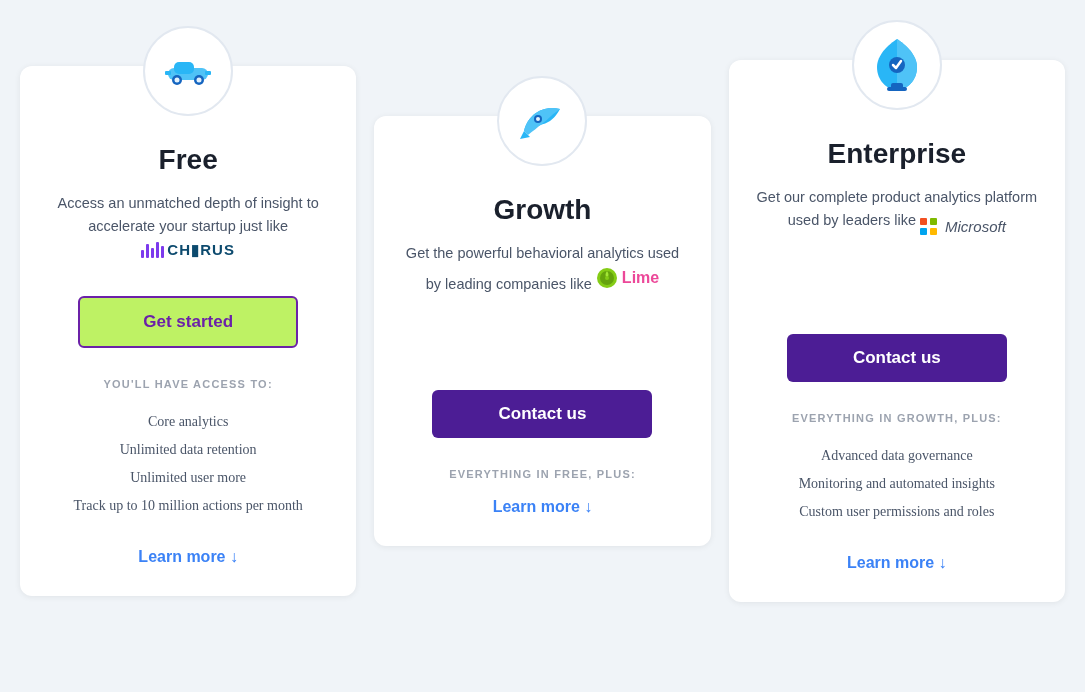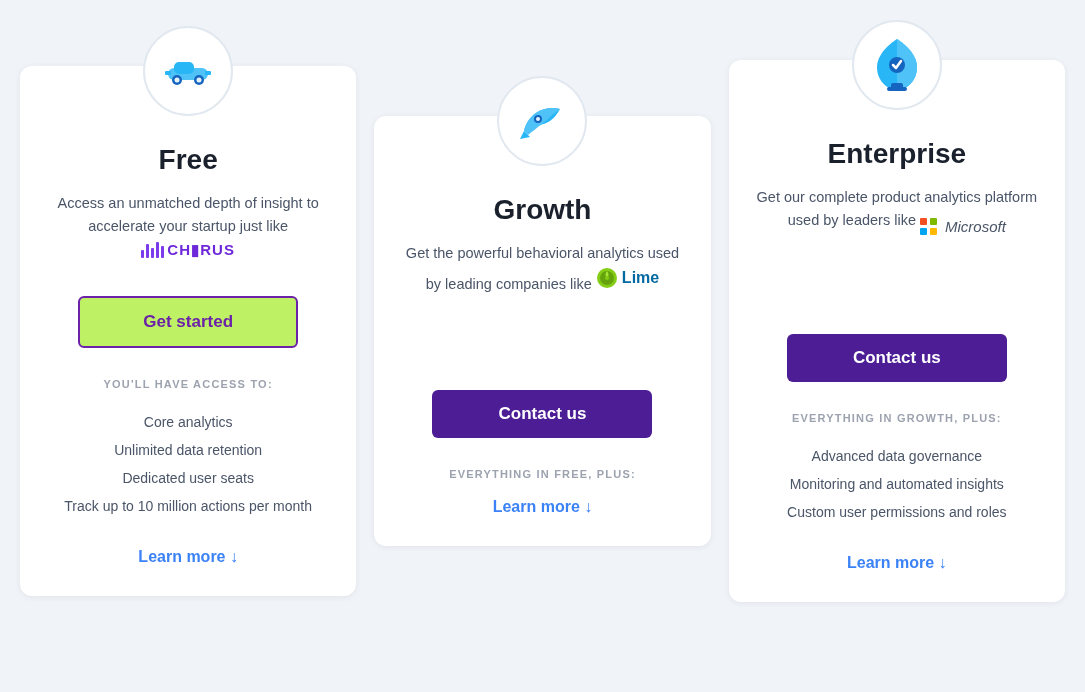--- a/index.html
+++ b/index.html
@@ -69,21 +69,21 @@
 
     .brand-inline {
       display: inline-flex;
       align-items: center;
       gap: 3px;
       font-size: 14px;
       font-weight: 700;
     }
 
     .chorus-brand {
-      color: #6d28d9;
+      color: #0c4a6e;
       font-weight: 800;
       font-size: 15px;
       letter-spacing: 1px;
     }
 
     .lime-icon {
       display: inline-flex;
       align-items: center;
       gap: 4px;
       font-size: 14px;
@@ -148,20 +148,21 @@
       color: #9ca3af;
       letter-spacing: 1.2px;
       text-transform: uppercase;
       margin-bottom: 18px;
     }
 
     .features-list {
       list-style: none;
       width: 100%;
       margin-bottom: 28px;
+      font-family: Liberation Serif, serif;
     }
 
     .features-list li {
       font-size: 14px;
       color: #4a5568;
       padding: 6px 0;
       border: none;
     }
 
     .learn-more {
@@ -217,21 +218,21 @@
           <span style="height:12px"></span>
         </span>
         <span class="chorus-brand">CH▮RUS</span>
       </span>
     </p>
     <button class="btn-primary btn-outline">Get started</button>
     <p class="section-label">YOU'LL HAVE ACCESS TO:</p>
     <ul class="features-list">
       <li>Core analytics</li>
       <li>Unlimited data retention</li>
-      <li>Dedicated user seats</li>
+      <li>Unlimited user more</li>
       <li>Track up to 10 million actions per month</li>
     </ul>
     <a class="learn-more">Learn more ↓</a>
   </div>
 
   <div class="pricing-card">
     <div class="icon-circle">
       <svg width="52" height="52" viewBox="0 0 52 52" fill="none" xmlns="http://www.w3.org/2000/svg">
         <path d="M8 36 C12 20, 26 10, 44 14 C44 14, 40 22, 34 26 C28 30, 20 30, 14 36 Z" fill="#29b6f6"></path>
         <path d="M8 36 C12 20, 26 10, 44 14 C42 16, 38 18, 34 22 C30 26, 22 32, 12 40 Z" fill="#4fc3f7"></path>
@@ -243,21 +244,21 @@
     <h2 class="plan-title">Growth</h2>
     <p class="plan-description">
       <span>Get the powerful behavioral analytics used by leading companies like </span>
       <span class="lime-icon">
         <svg width="22" height="22" viewBox="0 0 22 22" xmlns="http://www.w3.org/2000/svg">
           <circle cx="11" cy="11" r="10" fill="#84cc16"></circle>
           <circle cx="11" cy="11" r="7" fill="#65a30d"></circle>
           <path d="M11 4 Q14 8 11 11 Q8 8 11 4Z" fill="#a3e635"></path>
           <circle cx="11" cy="11" r="2" fill="#84cc16"></circle>
         </svg>
-        <span style="color:#0369a1; font-weight:800; font-size:16px;">Lime</span>
+        <span style="color:#ec4899; font-weight:800; font-size:16px;">Lime</span>
       </span>
     </p>
     <button class="btn-primary btn-filled">Contact us</button>
     <p class="section-label">EVERYTHING IN FREE, PLUS:</p>
     <a class="learn-more">Learn more ↓</a>
   </div>
 
   <div class="pricing-card">
     <div class="icon-circle">
       <svg width="48" height="56" viewBox="0 0 48 56" fill="none" xmlns="http://www.w3.org/2000/svg">

